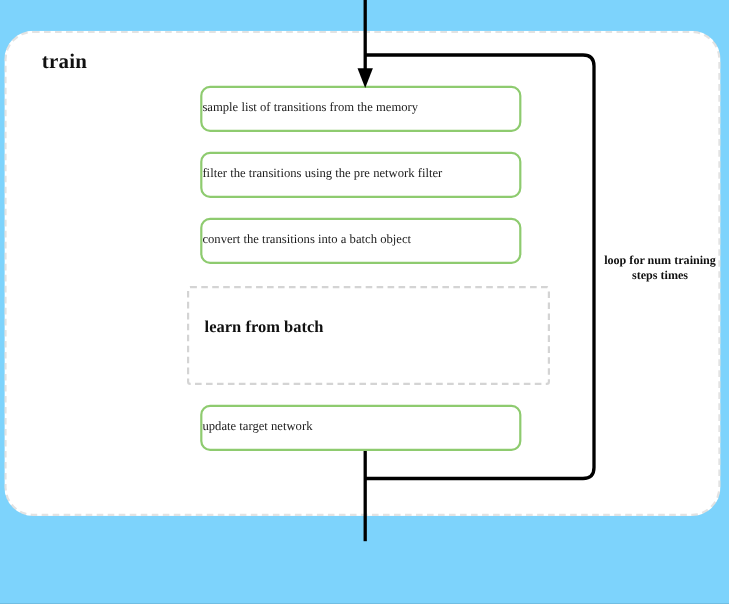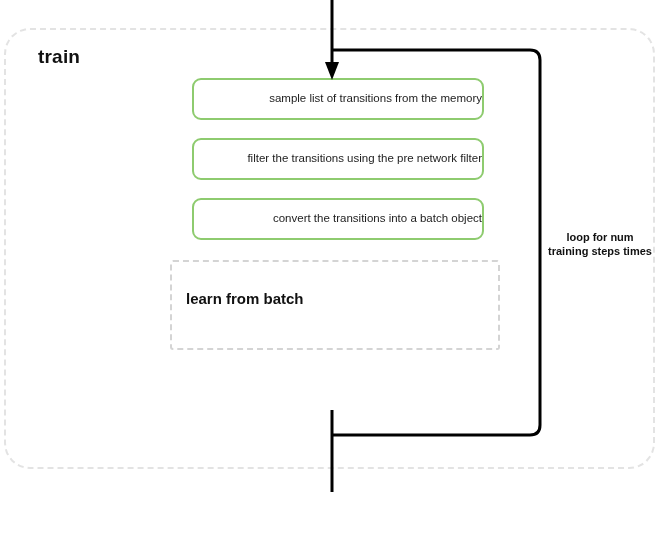--- a/index.html
+++ b/index.html
@@ -4,23 +4,23 @@
 <style>
   html, body {
     margin: 0;
     padding: 0;
     background: #000000;
   }
   #canvas {
     position: relative;
     width: 663px;
     height: 549px;
-    background: #ffffff;
+    background: #7dd3fc;
     overflow: hidden;
-    font-family: Liberation Sans, sans-serif;
+    font-family: Liberation Serif, serif;
   }
 
   
   .scope-box {
     position: absolute;
     left: 4px;
     top: 28px;
     width: 651px;
     height: 441px;
     box-sizing: border-box;
@@ -36,30 +36,30 @@
     font-size: 19px;
     font-weight: bold;
     color: #111111;
     letter-spacing: 0.2px;
     white-space: nowrap;
   }
 
   
   .step-box {
     position: absolute;
-    left: 192px;
+    left: 182px;
     width: 292px;
     height: 42px;
     box-sizing: border-box;
     background: #ffffff;
     border: 2.5px solid #8ecb6f;
     border-radius: 9px;
     display: flex;
     align-items: center;
-    justify-content: flex-end;
+    justify-content: flex-start;
   }
   .step-box .step-label {
     font-size: 11.5px;
     color: #1c1c1c;
     line-height: 1.2;
     text-align: center;
     white-space: nowrap;
   }
   .step-1 { top: 78px; }
   .step-2 { top: 138px; }
@@ -132,20 +132,23 @@
   </div>
 
   <div class="step-box step-3">
     <span class="step-label">convert the transitions into a batch object</span>
   </div>
 
   <div class="sub-scope">
     <div class="sub-scope-title">learn from batch</div>
   </div>
 
+  <div class="step-box step-4">
+    <span class="step-label">update target network</span>
+  </div>
 
   <div class="loop-label">loop for num training steps times</div>
 
   <svg class="connectors" viewBox="0 0 663 549">
 
     <path d="M332,0 L332,72" stroke="#000000" stroke-width="3" fill="none"></path>
     <polygon points="332,80 325,62 339,62" fill="#000000"></polygon>
 
     <path d="M332,50 L530,50 Q540,50 540,60 L540,425 Q540,435 530,435 L332,435" stroke="#000000" stroke-width="3" fill="none" stroke-linecap="butt"></path>
 

